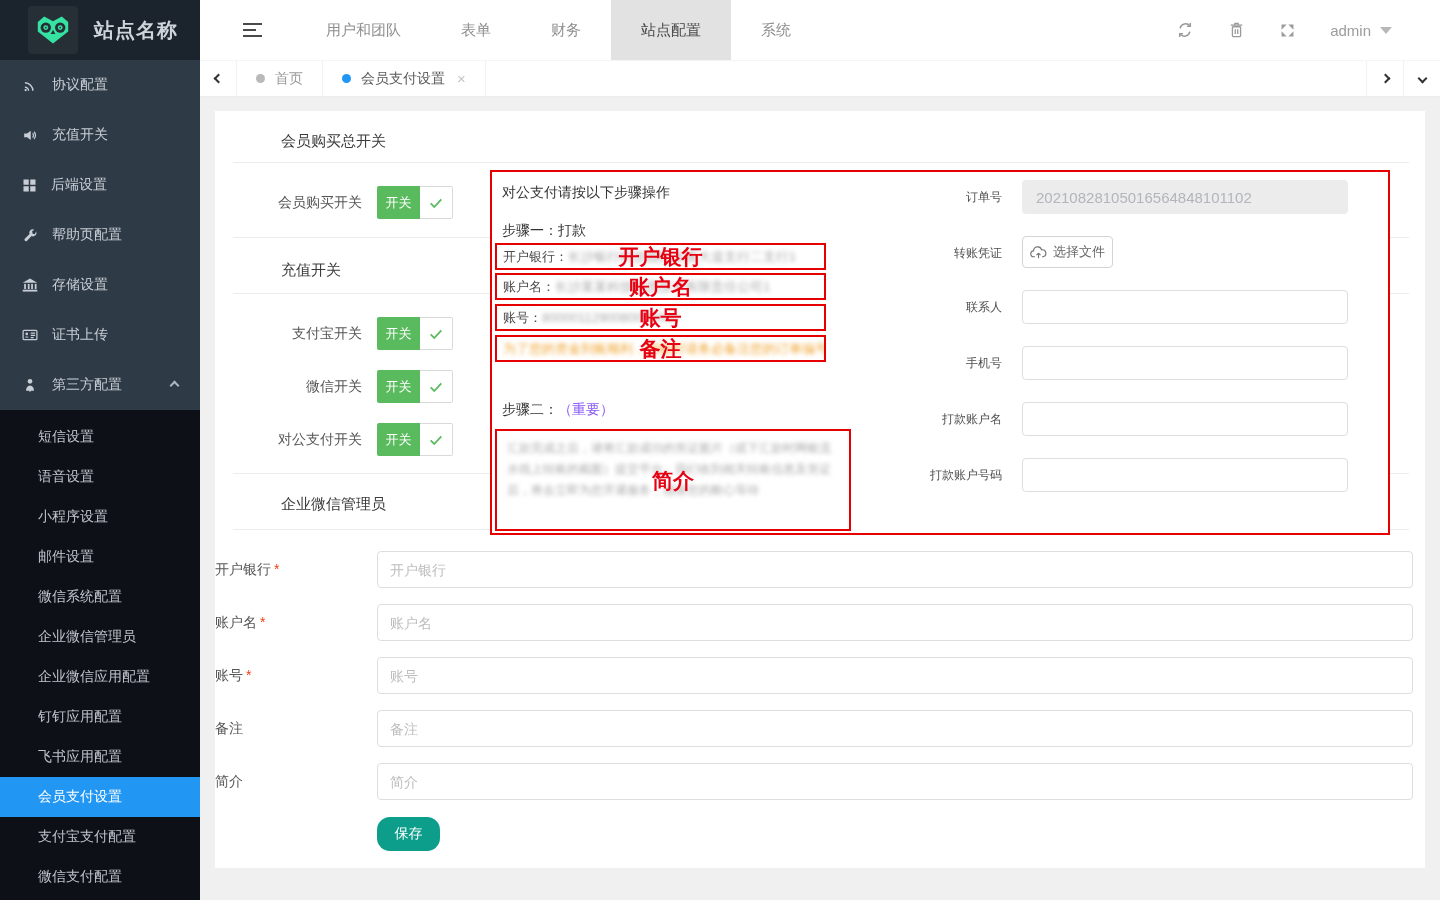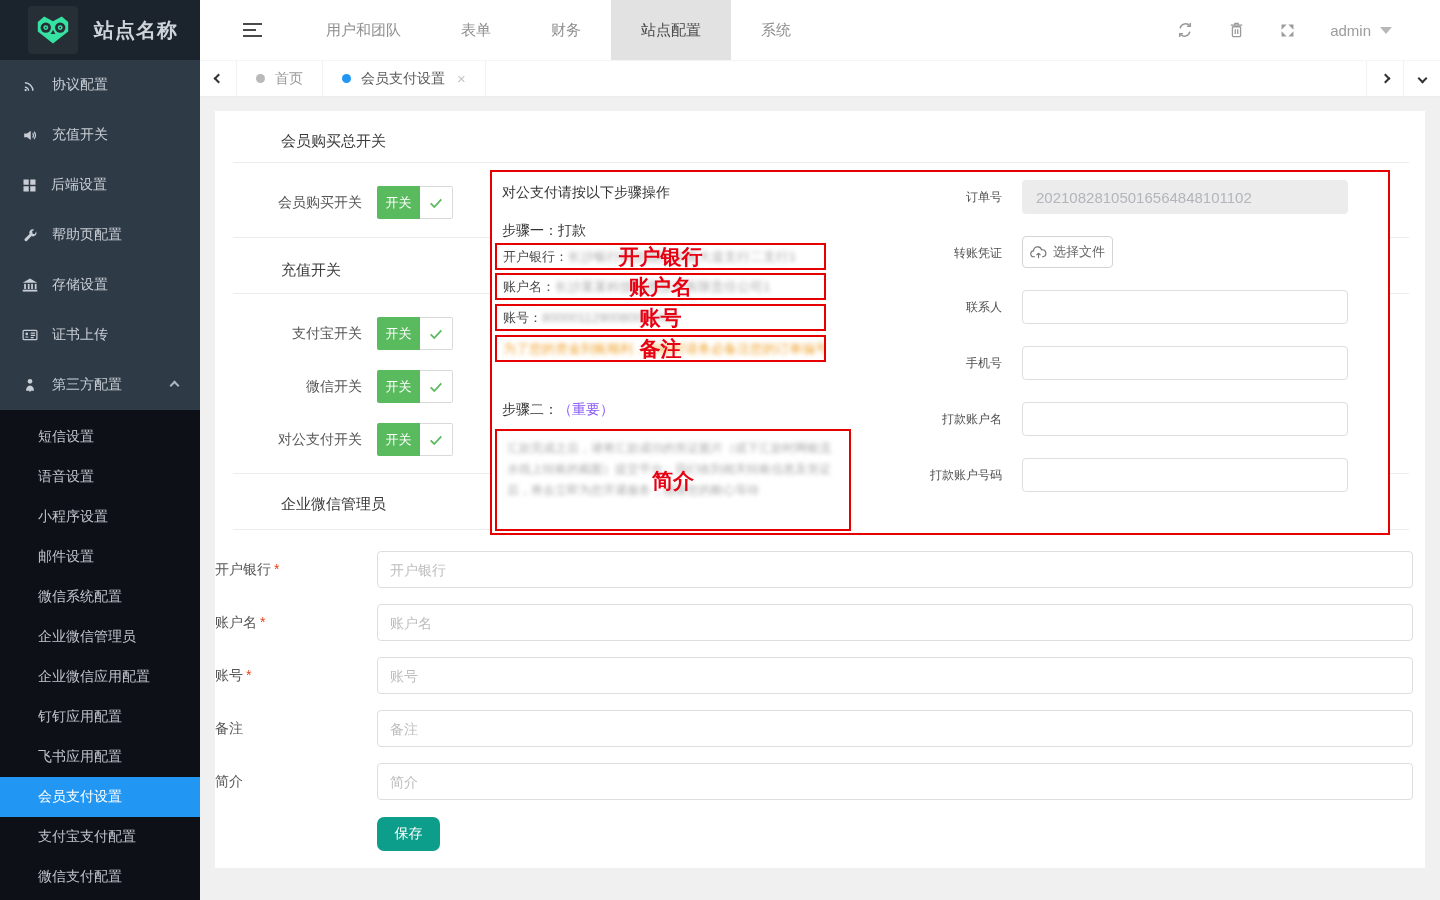--- a/index.html
+++ b/index.html
@@ -67,21 +67,21 @@
     align-items:center; justify-content:center; border-radius:2px 0 0 2px; }
   .toggle-check { flex:1; background:#fff; border:1px solid #d9d9d9; border-left:none;
     display:flex; align-items:center; justify-content:center; border-radius:0 2px 2px 0; }
 
   .f-label { position:absolute; left:0; width:155px; text-align:left; font-size:14px; color:#565656; line-height:37px; }
   .req { color:#ed4014; margin-left:3px; }
   .f-input { position:absolute; left:162px; width:1036px; height:37px; border:1px solid #dcdee2;
     border-radius:4px; padding:0 12px; font-size:14px; color:#555; background:#fff; }
   .f-input::placeholder { color:#bdbdbd; }
   .save-btn { position:absolute; left:162px; top:706px; width:63px; height:34px; background:#0d9e8b;
-    color:#fff; border:none; border-radius:7px; font-size:14px; cursor:pointer; }
+    color:#fff; border:none; border-radius:13px; font-size:14px; cursor:pointer; }
 
   
   .guide { position:absolute; left:275px; top:59px; width:900px; height:365px; background:#fff;
     border:2px solid #e60000; z-index:2; }
   .g-title { position:absolute; left:10px; top:12px; font-size:14px; color:#333; }
   .g-step { position:absolute; left:10px; font-size:14px; font-weight:normal; color:#333; }
   .g-step .imp { color:#8b5cf6; }
   .g-box { position:absolute; left:3px; width:331px; height:27px; border:2px solid #e60000;
     display:flex; align-items:center; padding:0 6px; font-size:13px; white-space:nowrap; overflow:hidden; }
   .g-box .lbl { color:#4a4a4a; flex:none; }

